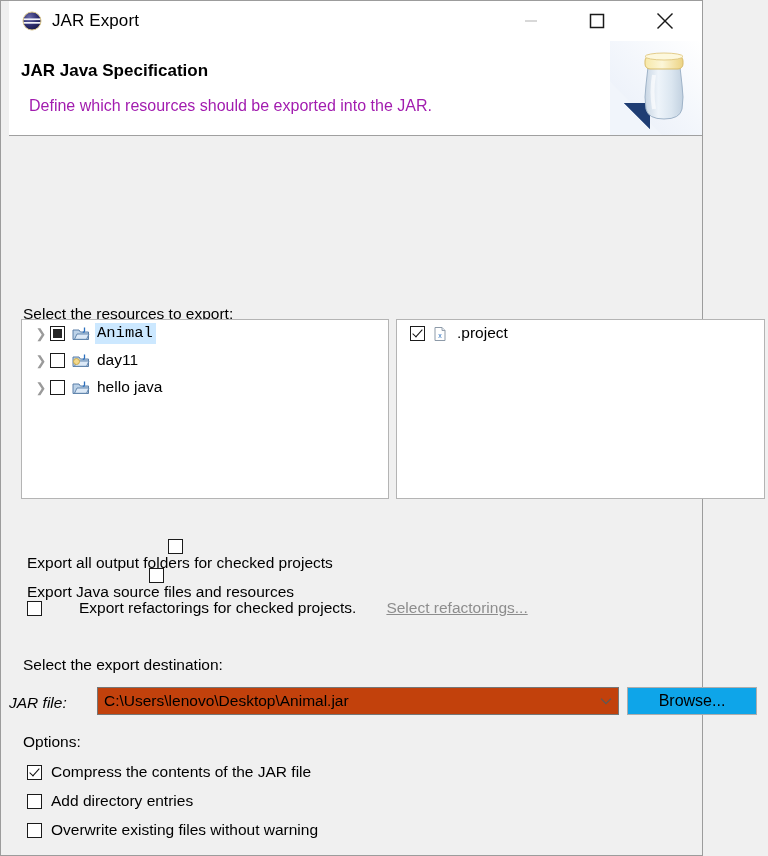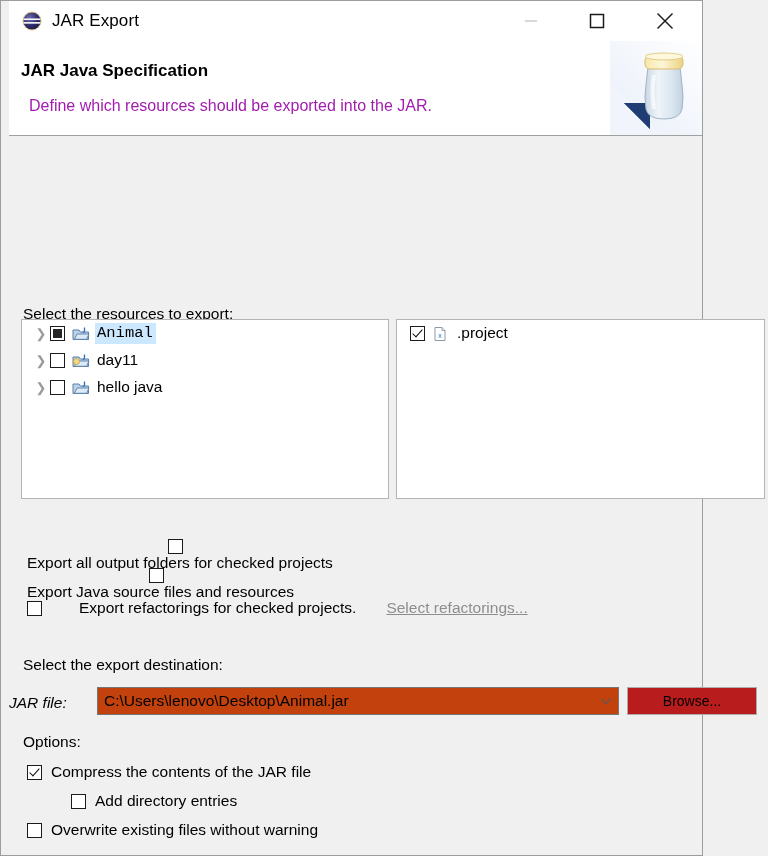--- a/index.html
+++ b/index.html
@@ -221,25 +221,25 @@
     overflow: hidden;
   }
   .combo-arrow {
     width: 24px;
     flex: 0 0 auto;
     display: flex;
     align-items: center;
     justify-content: center;
   }
   .btn {
-    background: #b91c1c;
+    background: #0ea5e9;
     border: 1px solid #adadad;
     box-sizing: border-box;
     font-family: "Liberation Sans", sans-serif;
-    font-size: 14px;
+    font-size: 16px;
     color: #000;
     display: flex;
     align-items: center;
     justify-content: center;
     white-space: nowrap;
   }
   #browse-button {
     position: absolute;
     left: 618px;
     top: 551px;
@@ -408,21 +408,21 @@
     </div>
 
     <div class="btn" id="browse-button">Browse...</div>
 
     <div class="sec-label" style="left:14px; top:597px;">Options:</div>
 
     <div class="opt-row" style="top:625px;text-align:right;">
       <span class="cbx checked"></span>
       <span class="opt-text">Compress the contents of the JAR file</span>
     </div>
-    <div class="opt-row" style="top:654px;margin-left:44px;">
+    <div class="opt-row" style="top:654px;">
       <span class="cbx"></span>
       <span class="opt-text">Add directory entries</span>
     </div>
     <div class="opt-row" style="top:683px;">
       <span class="cbx"></span>
       <span class="opt-text">Overwrite existing files without warning</span>
     </div>
 
   </div>
 </div>

